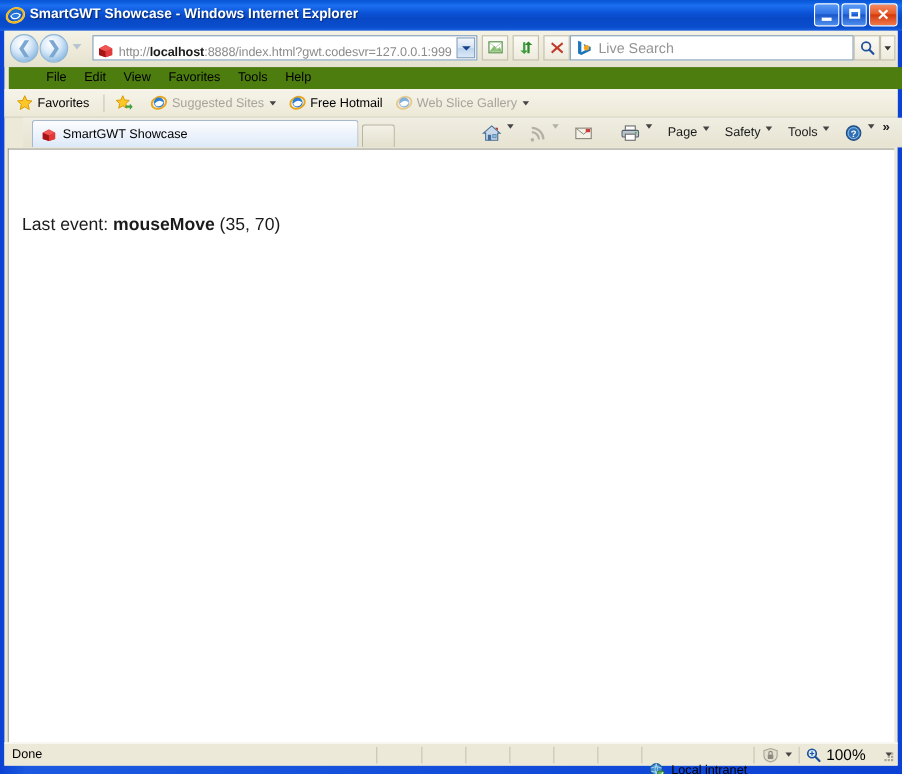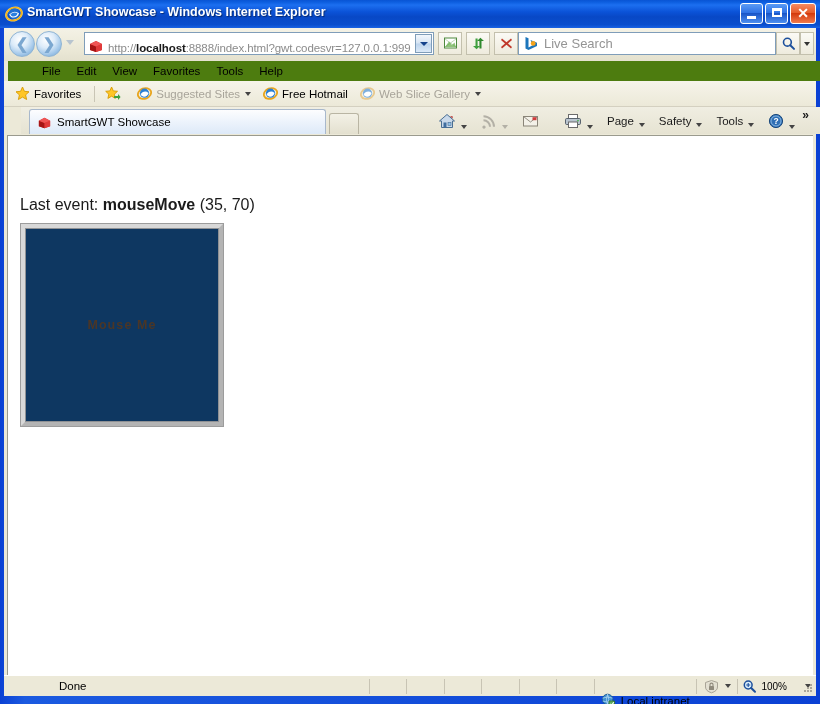--- a/index.html
+++ b/index.html
@@ -275,21 +275,21 @@
     border-radius: 3px 3px 0 0;
     box-sizing: border-box;
   }
   .cmdbar {
     position: absolute; right: 0; top: 79px;
     height: 27px;
     display: flex; align-items: center;
     padding-right: 4px;
   }
   .cmd-item {
-    display: flex; align-items: flex-end;
+    display: flex; align-items: flex-start;
     font-size: 11.5px; color: #1a1a1a;
     padding: 3px 4px;
     white-space: nowrap;
   }
   .cmd-item.dim { color: #a9a59b; }
   .cmd-sep { width: 6px; }
   .chev2 {
     font-size: 12px; font-weight: bold; color: #1a1a1a;
     align-self: flex-start; margin-top: 1px; padding: 0 3px;
   }
@@ -341,38 +341,37 @@
     background: #ece9d8;
     border-top: 1px solid #ffffff;
     box-sizing: border-box;
     display: flex; align-items: center;
   }
   .status-done {
     font-size: 11.5px; color: #000;
     padding-left: 7px; width: 370px;
     box-sizing: border-box;
     white-space: nowrap;
-    margin-left: 48px;
   }
   .status-tick { width: 1px; height: 15px; background: #c8c4b4; margin: 0 0; }
   .status-gap { width: 43px; }
   .status-zone {
     display: flex; align-items: center;
     font-size: 11.5px; color: #000;
     padding: 0 6px;
     white-space: nowrap;
     margin-top: 29px;
   }
   .status-sec {
     display: flex; align-items: center;
     padding: 0 6px;
   }
   .status-zoom {
     display: flex; align-items: center;
-    font-size: 10px; color: #000;
+    font-size: 14px; color: #000;
     padding: 0 5px;
     white-space: nowrap;
   }
   .grip {
     position: absolute; right: 2px; bottom: 2px;
     width: 12px; height: 12px;
   }
   .grip i {
     position: absolute; width: 2px; height: 2px; background: #aaa69a;
   }
@@ -607,23 +606,20 @@
       </span>
       <span class="chev2">»</span>
     </div>
 
     <div class="viewport">
       <div class="event-line">
         <span>Last event:</span>
         <b>mouseMove</b>
         <span>(35, 70)</span>
       </div>
-      <div class="mouse-canvas">
-        <span class="mouse-canvas-label">Mouse Me</span>
-      </div>
     </div>
 
     <div class="statusbar">
       <span class="status-done">Done</span>
       <i class="status-tick"></i>
         <span class="status-gap"></span>
       <i class="status-tick"></i>
         <span class="status-gap"></span>
       <i class="status-tick"></i>
         <span class="status-gap"></span>

